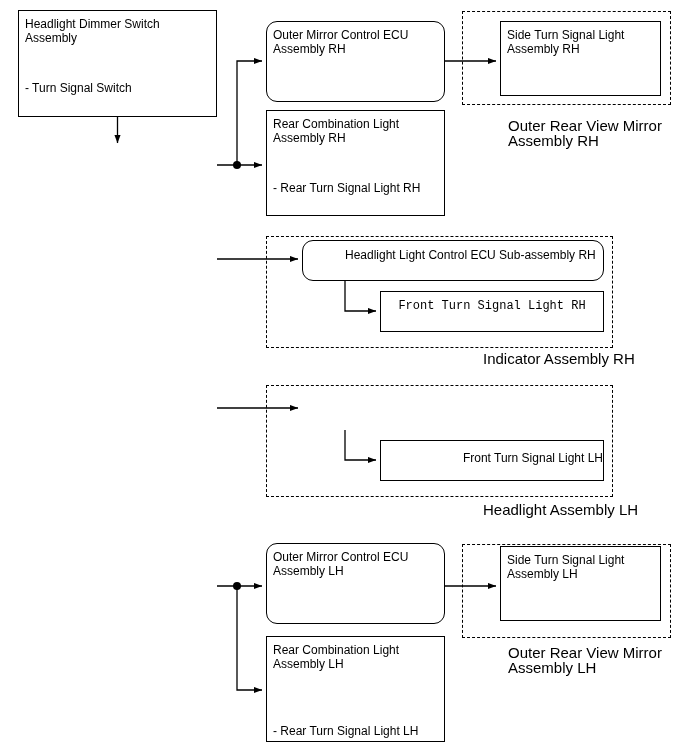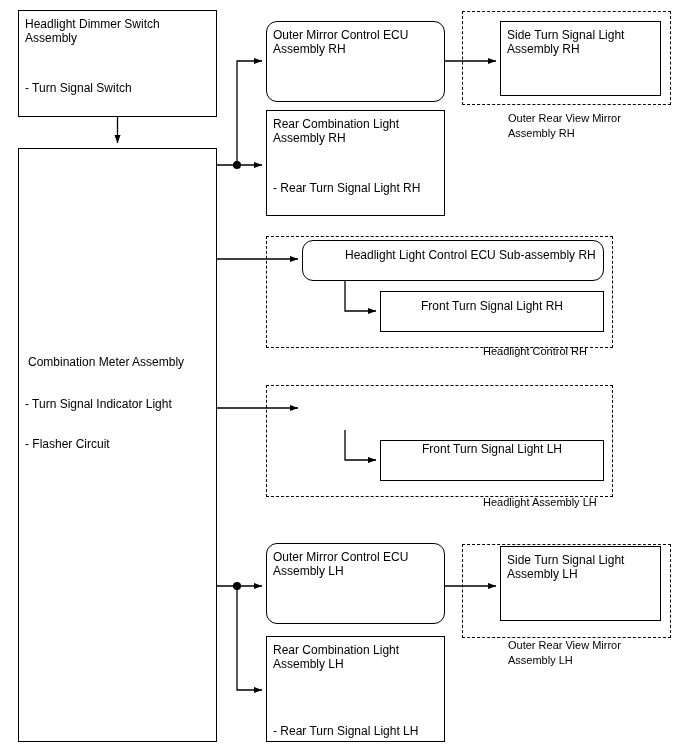--- a/index.html
+++ b/index.html
@@ -44,25 +44,26 @@
   }
   .dashbox {
     position: absolute;
     box-sizing: border-box;
     border: 1.7px dashed #000000;
     background: transparent;
     z-index: 1;
   }
   .grouplabel {
     position: absolute;
-    font-size: 11px;
+    font-size: 15px;
     line-height: 14.5px;
     color: #000000;
     white-space: pre-line;
     z-index: 3;
+    margin-top: 8px;
   }
   .svg-layer {
     position: absolute;
     left: 0;
     top: 0;
     width: 688px;
     height: 755px;
     z-index: 2;
     pointer-events: none;
   }
@@ -113,25 +114,20 @@
     <circle cx="237" cy="165" r="4" fill="#000000"></circle>
     <circle cx="237" cy="586" r="4" fill="#000000"></circle>
   </svg>
 
   <div class="box" style="left:18px; top:10px; width:199px; height:107px;">
     <div class="txt" style="top:6px;">Headlight Dimmer Switch</div>
     <div class="txt" style="top:70px;">- Turn Signal Switch</div>
     <div class="txt" style="top:20px;">Assembly</div>
   </div>
 
-  <div class="box" style="left:18px; top:148px; width:199px; height:594px;">
-    <div class="txt" style="top:206px; left:9px;">Combination Meter Assembly</div>
-    <div class="txt" style="top:248px;">- Turn Signal Indicator Light</div>
-    <div class="txt" style="top:288px;">- Flasher Circuit</div>
-  </div>
 
   <div class="box rounded" style="left:266px; top:21px; width:179px; height:81px;">
     <div class="txt" style="top:6px;">Outer Mirror Control ECU</div>
     <div class="txt" style="top:20px;">Assembly RH</div>
   </div>
 
   <div class="box" style="left:500px; top:21px; width:161px; height:75px;">
     <div class="txt" style="top:6px;">Side Turn Signal Light</div>
     <div class="txt" style="top:20px;">Assembly RH</div>
   </div>
@@ -140,26 +136,26 @@
     <div class="txt" style="top:6px;">Rear Combination Light</div>
     <div class="txt" style="top:20px;">Assembly RH</div>
     <div class="txt" style="top:70px;">- Rear Turn Signal Light RH</div>
   </div>
 
   <div class="box rounded" style="left:302px; top:240px; width:302px; height:41px;">
     <div class="txt" style="top:7px;margin-left:36px;">Headlight Light Control ECU Sub-assembly RH</div>
   </div>
 
   <div class="box" style="left:380px; top:291px; width:224px; height:41px;">
-    <div class="txt center" style="top:7px;">Front Turn Signal Light RH</div>
+    <div class="txt center" style="top:7px;font-family:Liberation Mono, monospace;">Front Turn Signal Light RH</div>
   </div>
 
 
   <div class="box" style="left:380px; top:440px; width:224px; height:41px;">
-    <div class="txt center" style="top:1px;">Front Turn Signal Light LH</div>
+    <div class="txt center" style="top:10px;text-align:right;">Front Turn Signal Light LH</div>
   </div>
 
   <div class="box rounded" style="left:266px; top:543px; width:179px; height:81px;">
     <div class="txt" style="top:6px;">Outer Mirror Control ECU</div>
     <div class="txt" style="top:20px;">Assembly LH</div>
   </div>
 
   <div class="box" style="left:500px; top:546px; width:161px; height:75px;">
     <div class="txt" style="top:6px;">Side Turn Signal Light</div>
     <div class="txt" style="top:20px;">Assembly LH</div>
@@ -167,20 +163,20 @@
 
   <div class="box" style="left:266px; top:636px; width:179px; height:106px;">
     <div class="txt" style="top:6px;">Rear Combination Light</div>
     <div class="txt" style="top:20px;">Assembly LH</div>
     <div class="txt" style="top:70px;margin-top:17px;">- Rear Turn Signal Light LH</div>
   </div>
 
   <div class="grouplabel" style="left:508px; top:111px;">Outer Rear View Mirror
 Assembly RH</div>
 
-  <div class="grouplabel" style="left:483px; top:344px;">Headlight Control RH</div>
+  <div class="grouplabel" style="left:483px; top:344px;">Indicator Assembly RH</div>
 
   <div class="grouplabel" style="left:483px; top:495px;">Headlight Assembly LH</div>
 
   <div class="grouplabel" style="left:508px; top:638px;">Outer Rear View Mirror
 Assembly LH</div>
 
 </div>
 
 </body></html>

